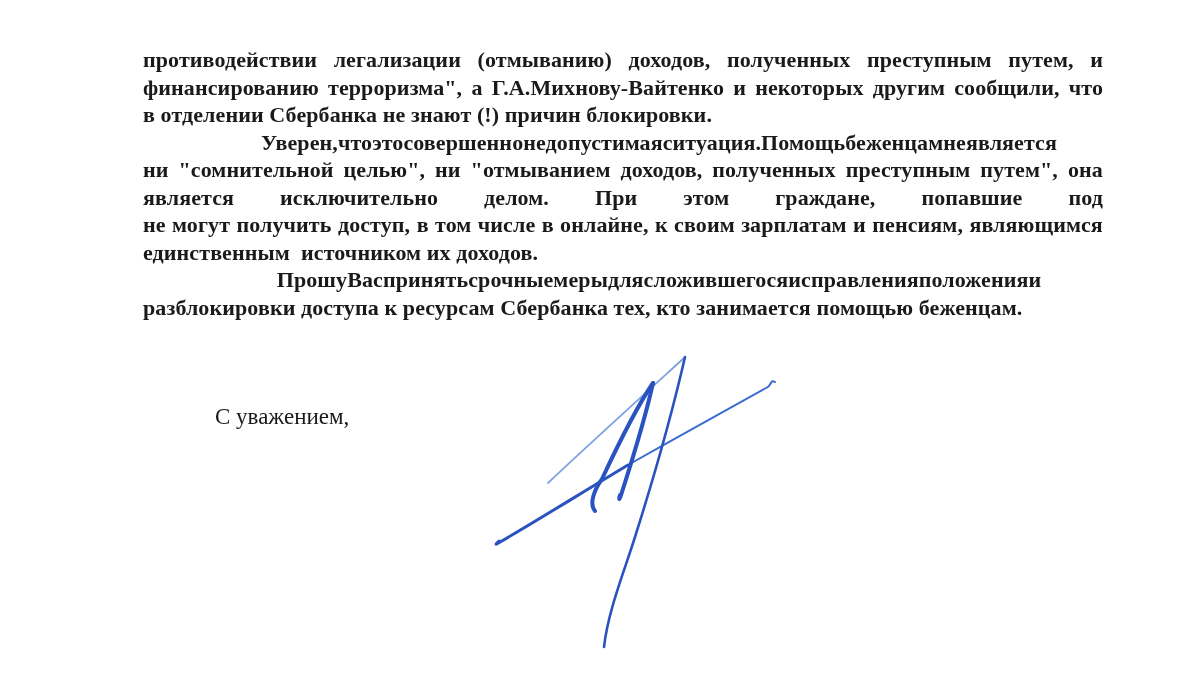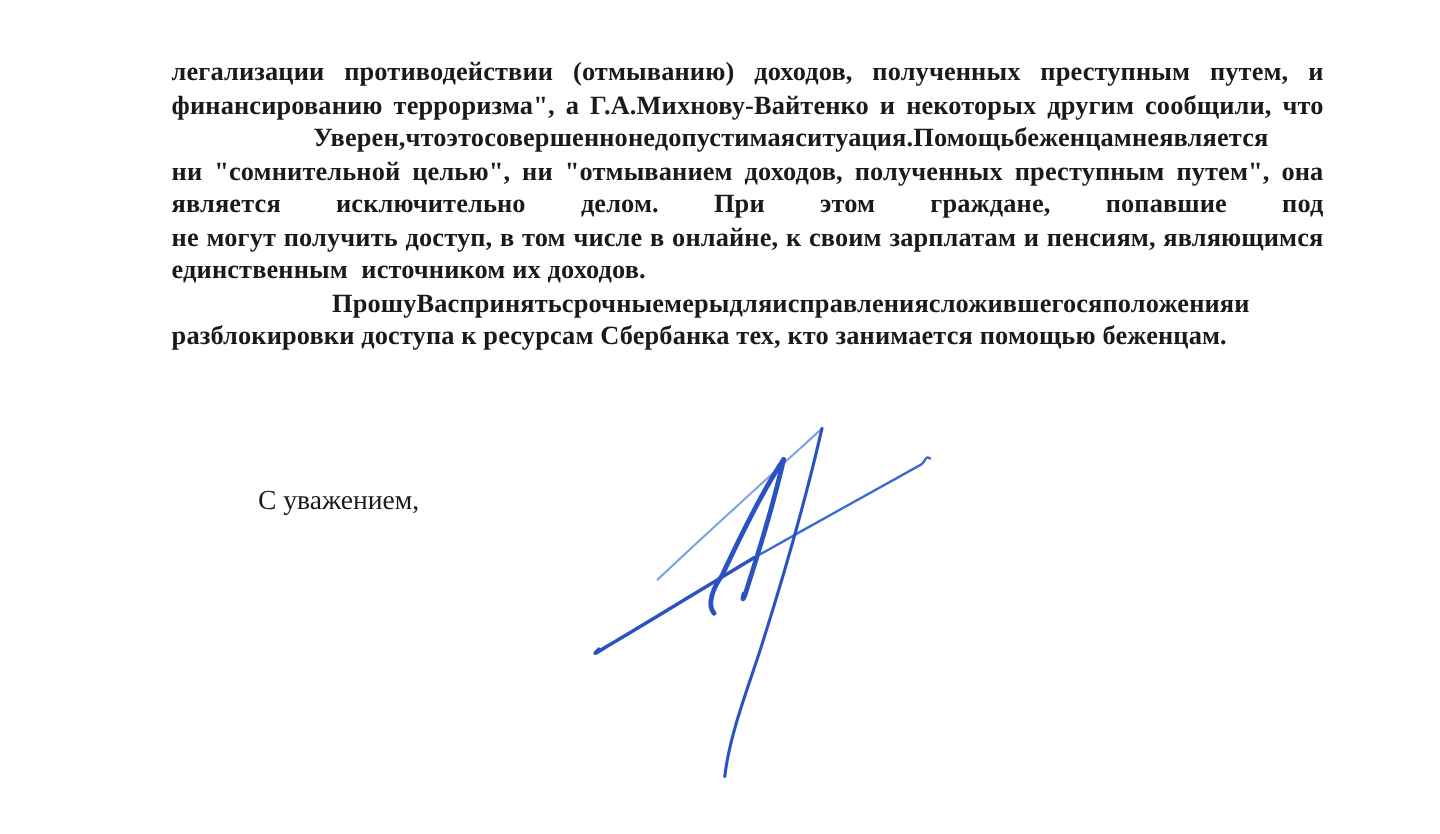--- a/index.html
+++ b/index.html
@@ -68,28 +68,29 @@
     stroke-linecap: round;
     stroke-linejoin: round;
   }
 </style>
 </head>
 <body>
 
 <div class="page">
 
   <div class="letter-body" id="letter-body">
-      <div class="line"><span>легализации</span><span>противодействии</span><span>(отмыванию)</span><span>доходов,</span><span>полученных</span><span>преступным</span><span>путем,</span><span>и</span></div>
+      <div class="line"><span>противодействии</span><span>легализации</span><span>(отмыванию)</span><span>доходов,</span><span>полученных</span><span>преступным</span><span>путем,</span><span>и</span></div>
       <div class="line"><span>финансированию</span><span>терроризма",</span><span>а</span><span>Г.А.Михнову-Вайтенко</span><span>и</span><span>некоторых</span><span>другим</span><span>сообщили,</span><span>что</span></div>
+      <div class="line last">в отделении Сбербанка не знают (!) причин блокировки.</div>
       <div class="line indent"><span>Уверен,</span><span>что</span><span>это</span><span>совершенно</span><span>недопустимая</span><span>ситуация.</span><span>Помощь</span><span>беженцам</span><span>не</span><span>является</span></div>
       <div class="line"><span>ни</span><span>"сомнительной</span><span>целью",</span><span>ни</span><span>"отмыванием</span><span>доходов,</span><span>полученных</span><span>преступным</span><span>путем",</span><span>она</span></div>
       <div class="line"><span>является</span><span>исключительно</span><span>делом.</span><span>При</span><span>этом</span><span>граждане,</span><span>попавшие</span><span>под</span></div>
       <div class="line"><span>не</span><span>могут</span><span>получить</span><span>доступ,</span><span>в</span><span>том</span><span>числе</span><span>в</span><span>онлайне,</span><span>к</span><span>своим</span><span>зарплатам</span><span>и</span><span>пенсиям,</span><span>являющимся</span></div>
       <div class="line last">единственным  источником их доходов.</div>
-      <div class="line indent"><span>Прошу</span><span>Вас</span><span>принять</span><span>срочные</span><span>меры</span><span>для</span><span>исправления</span><span>сложившегося</span><span>положения</span><span>и</span></div>
+      <div class="line indent"><span>Прошу</span><span>Вас</span><span>принять</span><span>срочные</span><span>меры</span><span>для</span><span>сложившегося</span><span>исправления</span><span>положения</span><span>и</span></div>
       <div class="line last">разблокировки доступа к ресурсам Сбербанка тех, кто занимается помощью беженцам.</div>
     </div>
 
   <div class="closing-row">
     <span class="closing-salutation">С уважением,</span>
   </div>
 
   <svg class="signature" viewBox="0 0 322 322" aria-hidden="true">
 
     <path id="sig-sweep-right" d="M 297,39 C 292,36 294,43 288,45 C 255,63 198,95 150,122" stroke-width="2" stroke="#3a6bd0"></path>

